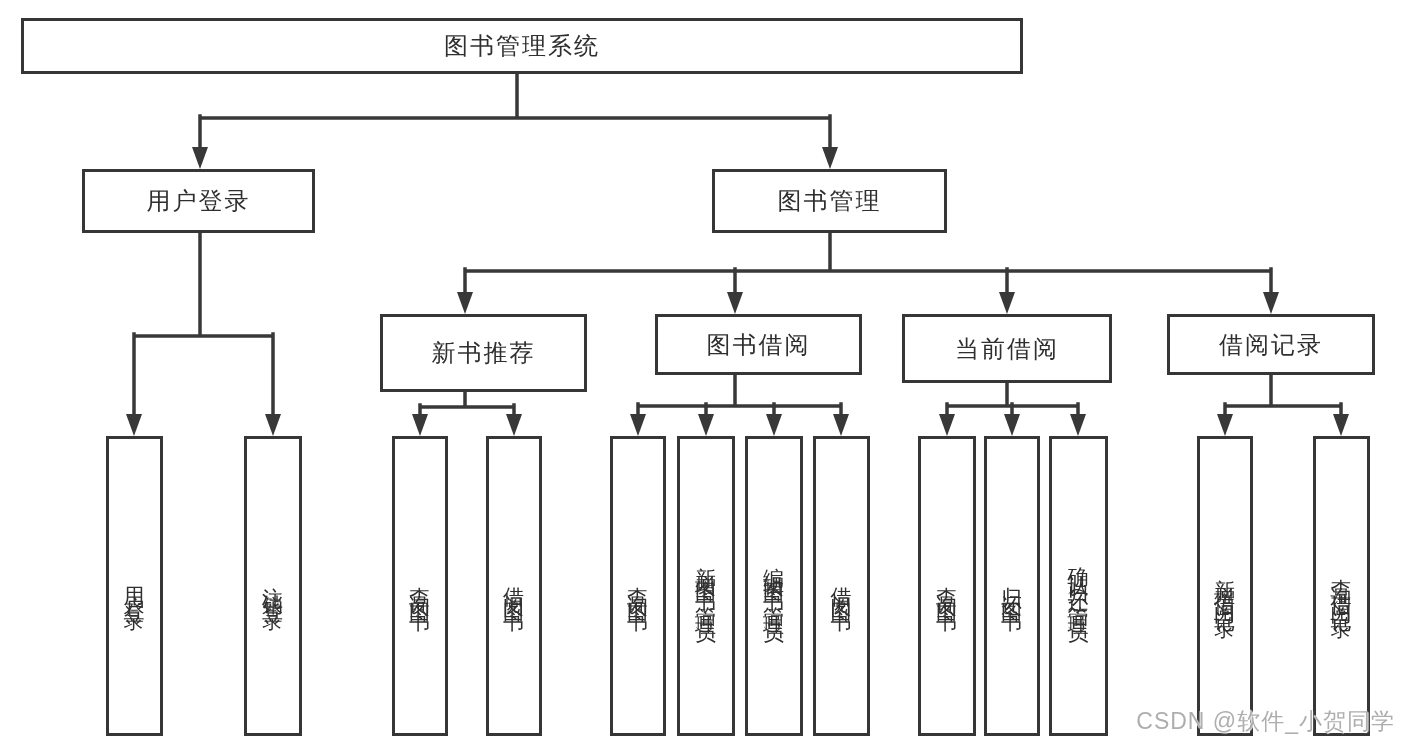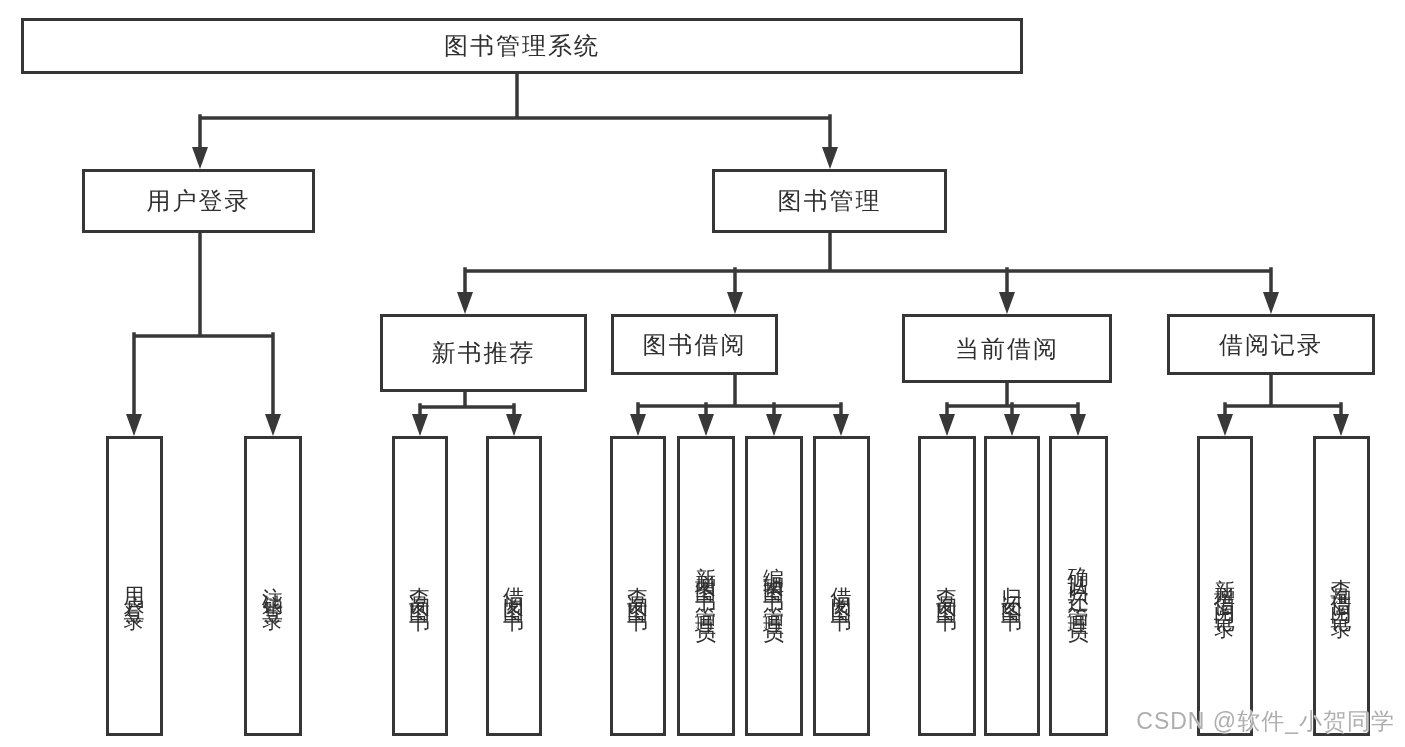--- a/index.html
+++ b/index.html
@@ -71,21 +71,21 @@
   <div class="node h" style="left:82px;top:169px;width:233px;height:64px;">
     <span>用户登录</span>
   </div>
   <div class="node h" style="left:712px;top:169px;width:235px;height:64px;text-align:right;">
     <span>图书管理</span>
   </div>
 
   <div class="node h" style="left:362px;top:314px;width:207px;height:78px;margin-left:18px;">
     <span>新书推荐</span>
   </div>
-  <div class="node h" style="left:611px;top:314px;width:167px;height:61px;">
+  <div class="node h" style="left:655px;top:314px;width:207px;height:61px;">
     <span>图书借阅</span>
   </div>
   <div class="node h" style="left:902px;top:314px;width:210px;height:69px;">
     <span>当前借阅</span>
   </div>
   <div class="node h" style="left:1167px;top:314px;width:208px;height:61px;">
     <span>借阅记录</span>
   </div>
 
   <div class="node v" style="left:106px;top:436px;width:57px;height:300px;">

